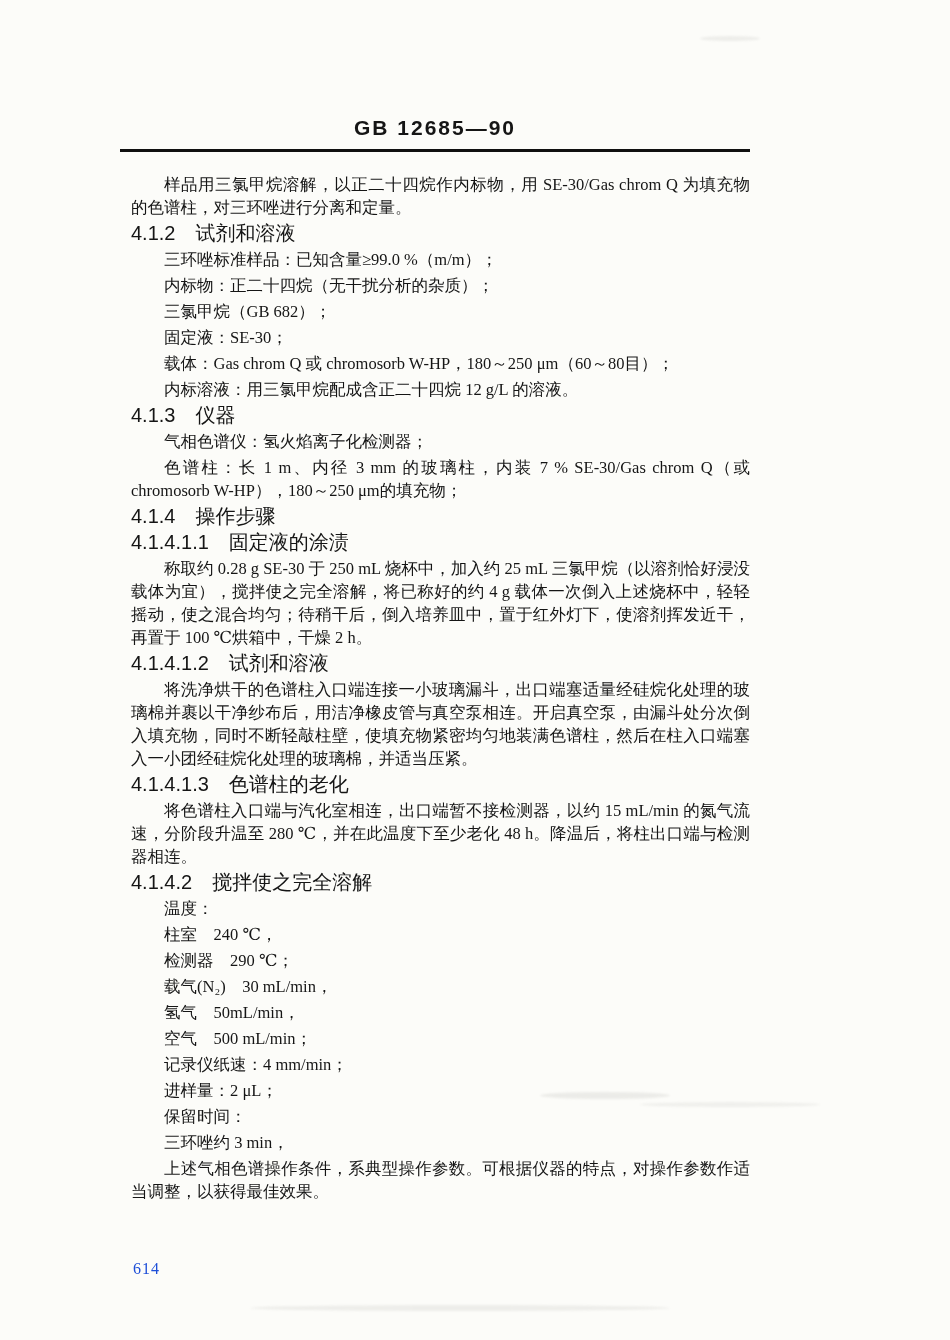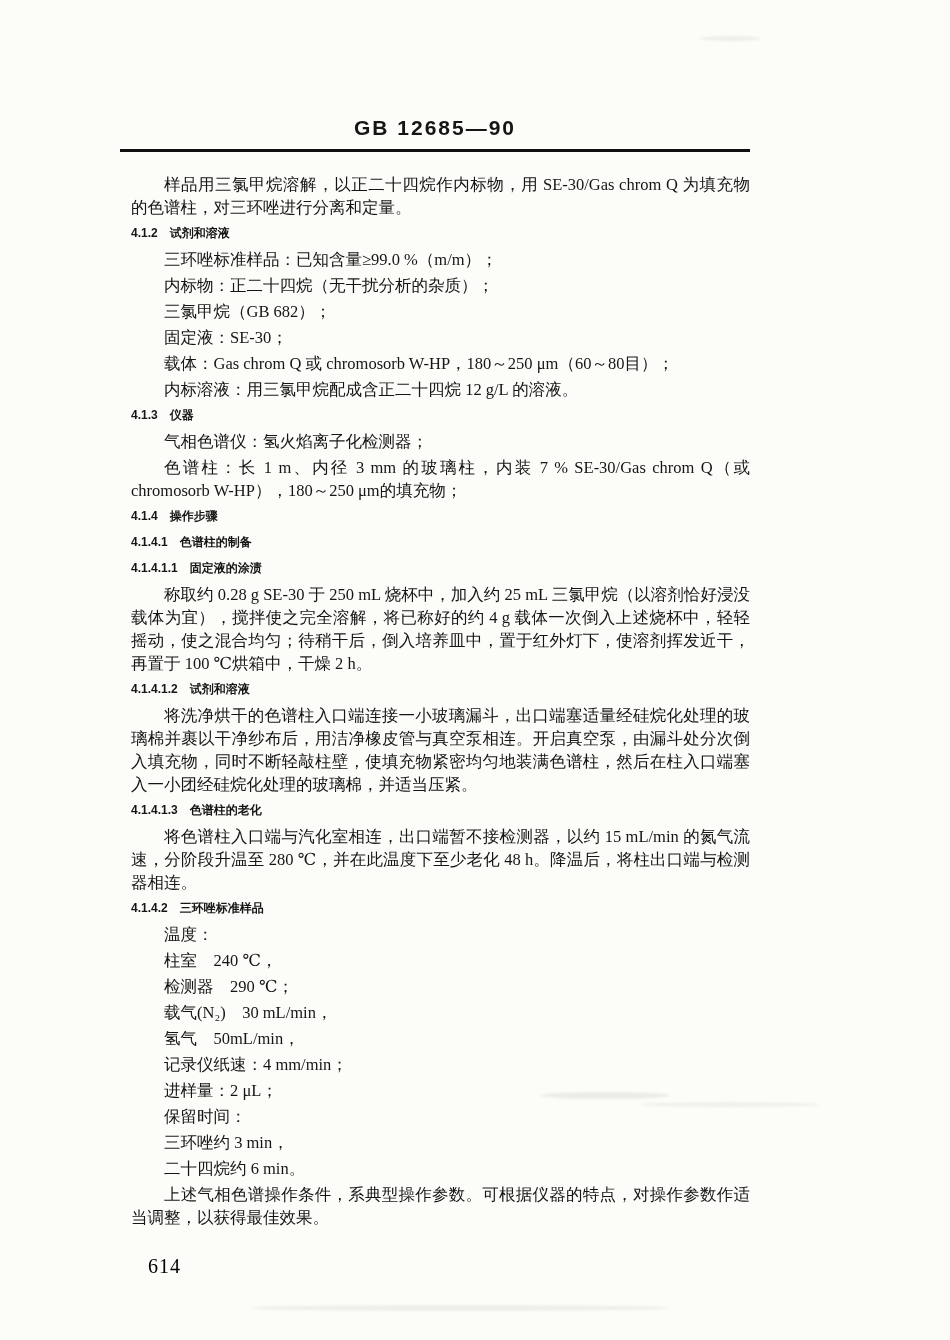--- a/index.html
+++ b/index.html
@@ -31,35 +31,35 @@
     margin-bottom: 21px;
   }
   .content { font-size: 16.5px; line-height: 23px; margin-left: 11px; }
   .p {
     text-indent: 2em;
     text-align: justify;
     margin: 1px 0;
   }
   .h {
     font-family: "Liberation Sans", "DejaVu Sans", sans-serif;
-    font-weight: bold;
-    font-size: 12px;
+    font-weight: normal;
+    font-size: 20px;
     margin: 3px 0;
   }
   .li {
     padding-left: 2em;
     margin-bottom: 3px;
   }
   .page-number {
     position: absolute;
-    left: 148px;
+    left: 133px;
     bottom: 62px;
-    font-size: 20px;
+    font-size: 16px;
     letter-spacing: 1px;
-    color: #000000;
+    color: #1d4ed8;
   }
   .artifact {
     position: absolute;
     background: #8a8a84;
     opacity: 0.28;
     border-radius: 50%;
     filter: blur(1px);
   }
   .artifact.a1 { left: 540px; top: 1092px; width: 130px; height: 7px; opacity: 0.14; }
   .artifact.a2 { left: 640px; top: 1102px; width: 180px; height: 5px; opacity: 0.10; }
@@ -82,38 +82,37 @@
     <div class="li">三环唑标准样品：已知含量≥99.0 %（m/m）；</div>
     <div class="li">内标物：正二十四烷（无干扰分析的杂质）；</div>
     <div class="li">三氯甲烷（GB 682）；</div>
     <div class="li">固定液：SE-30；</div>
     <div class="li">载体：Gas chrom Q 或 chromosorb W-HP，180～250 μm（60～80目）；</div>
     <div class="li">内标溶液：用三氯甲烷配成含正二十四烷 12 g/L 的溶液。</div>
     <div class="h">4.1.3　仪器</div>
     <div class="li">气相色谱仪：氢火焰离子化检测器；</div>
     <div class="p">色谱柱：长 1 m、内径 3 mm 的玻璃柱，内装 7 % SE-30/Gas chrom Q（或 chromosorb W-HP），180～250 μm的填充物；</div>
     <div class="h">4.1.4　操作步骤</div>
-    <div class="h">4.1.4.1　色谱柱的制备</div>
     <div class="h">4.1.4.1.1　固定液的涂渍</div>
     <div class="p">称取约 0.28 g SE-30 于 250 mL 烧杯中，加入约 25 mL 三氯甲烷（以溶剂恰好浸没载体为宜），搅拌使之完全溶解，将已称好的约 4 g 载体一次倒入上述烧杯中，轻轻摇动，使之混合均匀；待稍干后，倒入培养皿中，置于红外灯下，使溶剂挥发近干，再置于 100 ℃烘箱中，干燥 2 h。</div>
     <div class="h">4.1.4.1.2　试剂和溶液</div>
     <div class="p">将洗净烘干的色谱柱入口端连接一小玻璃漏斗，出口端塞适量经硅烷化处理的玻璃棉并裹以干净纱布后，用洁净橡皮管与真空泵相连。开启真空泵，由漏斗处分次倒入填充物，同时不断轻敲柱壁，使填充物紧密均匀地装满色谱柱，然后在柱入口端塞入一小团经硅烷化处理的玻璃棉，并适当压紧。</div>
     <div class="h">4.1.4.1.3　色谱柱的老化</div>
     <div class="p">将色谱柱入口端与汽化室相连，出口端暂不接检测器，以约 15 mL/min 的氮气流速，分阶段升温至 280 ℃，并在此温度下至少老化 48 h。降温后，将柱出口端与检测器相连。</div>
-    <div class="h">4.1.4.2　三环唑标准样品</div>
+    <div class="h">4.1.4.2　搅拌使之完全溶解</div>
     <div class="li">温度：</div>
     <div class="li">柱室　240 ℃，</div>
     <div class="li">检测器　290 ℃；</div>
     <div class="li">载气(N₂)　30 mL/min，</div>
     <div class="li">氢气　50mL/min，</div>
+    <div class="li">空气　500 mL/min；</div>
     <div class="li">记录仪纸速：4 mm/min；</div>
     <div class="li">进样量：2 μL；</div>
     <div class="li">保留时间：</div>
     <div class="li">三环唑约 3 min，</div>
-    <div class="li">二十四烷约 6 min。</div>
     <div class="p">上述气相色谱操作条件，系典型操作参数。可根据仪器的特点，对操作参数作适当调整，以获得最佳效果。</div>
   </div>
 
   <div class="page-number">614</div>
 
   <div class="artifact a1"></div>
   <div class="artifact a2"></div>
   <div class="artifact a3"></div>
   <div class="artifact a4"></div>
 

